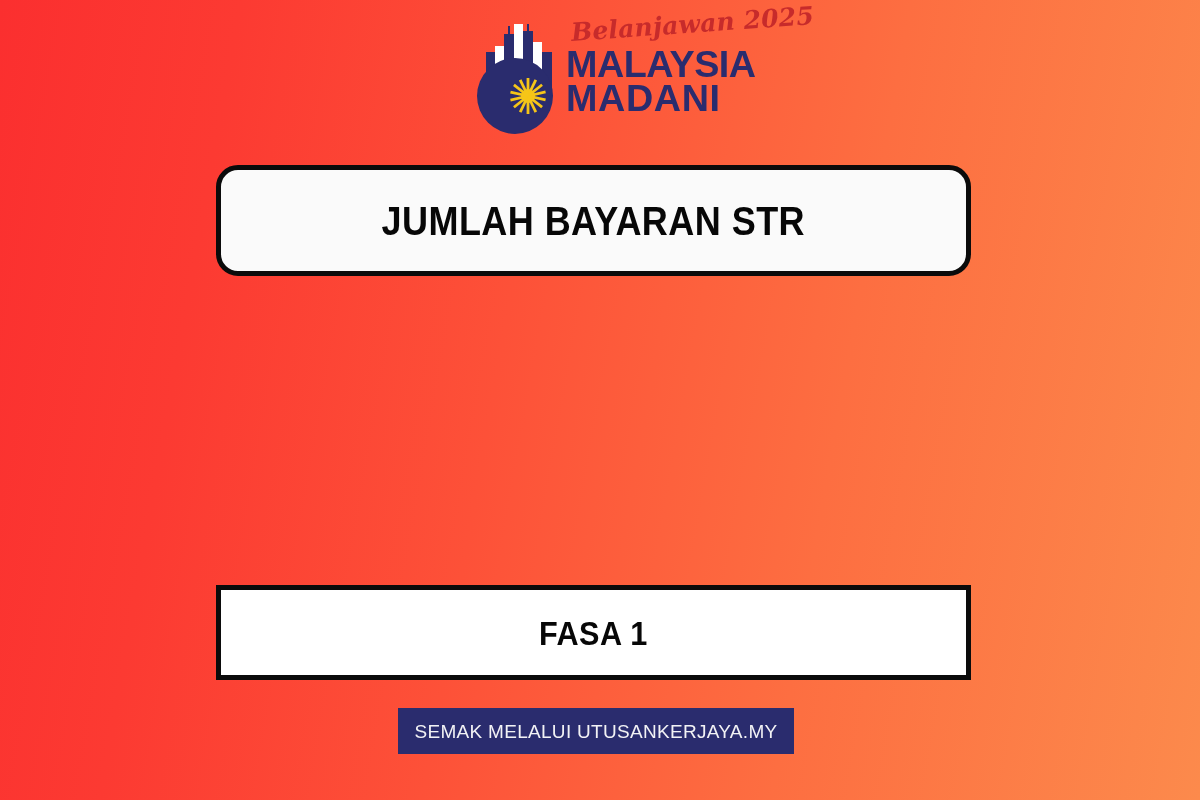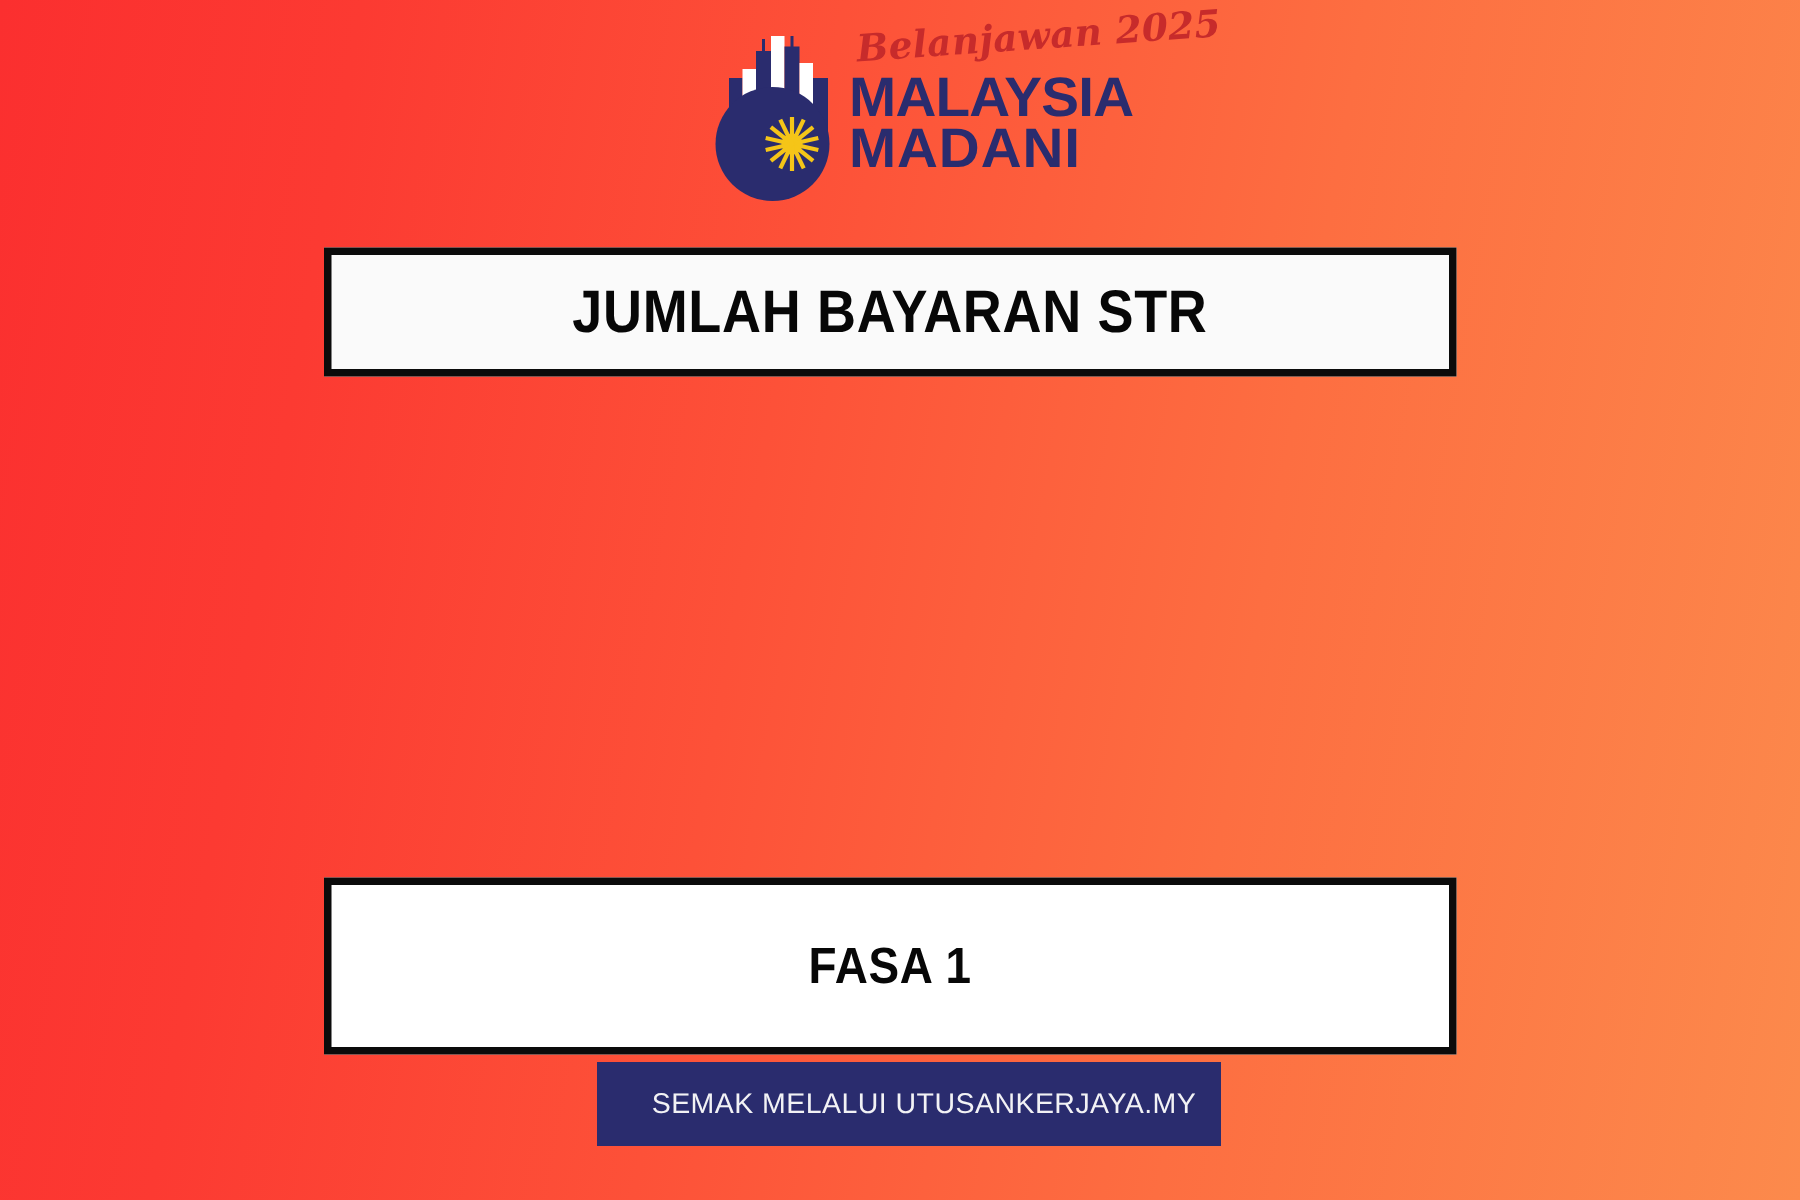--- a/index.html
+++ b/index.html
@@ -87,29 +87,30 @@
     box-sizing: border-box;
     border: 5px solid #0B0B0B;
     background: #FAFAFA;
     display: flex;
     align-items: center;
     justify-content: center;
     text-align: center;
   }
   .box-subtitle {
     top: 165px;
-    height: 86px;
+    height: 111px;
+    border-radius: 22px;
   }
   .box-title {
     top: 284px;
     height: 288px;
   }
   .box-phase {
     top: 585px;
-    height: 118px;
+    height: 95px;
     background: #FFFFFF;
   }
 
   .subtitle-text {
     font-family: "Liberation Sans", sans-serif;
     font-weight: bold;
     font-size: 40px;
     line-height: 1;
     color: #070707;
     letter-spacing: 0.5px;
@@ -134,26 +135,25 @@
     letter-spacing: 0.5px;
     transform: scaleX(0.90);
   }
 
   
   .footer-banner {
     position: absolute;
     left: 398px;
     top: 708px;
     width: 396px;
-    height: 56px;
+    height: 46px;
     background: #2A2C6E;
     display: flex;
     align-items: center;
     justify-content: center;
-    padding-left: 20px;
   }
   .footer-text {
     font-family: "Liberation Sans", sans-serif;
     font-weight: normal;
     font-size: 19px;
     line-height: 1;
     color: #F2F2F5;
     letter-spacing: 0.3px;
     white-space: nowrap;
   }

